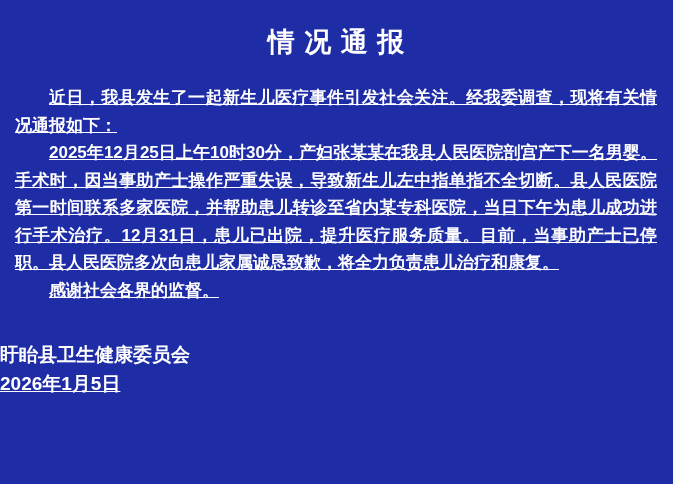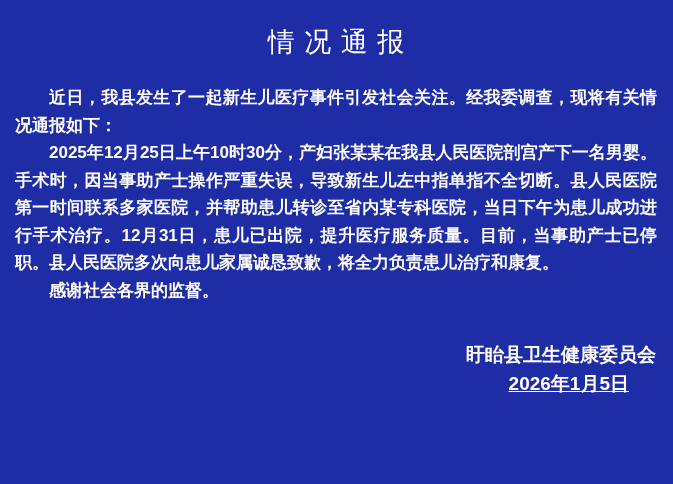--- a/index.html
+++ b/index.html
@@ -19,42 +19,42 @@
   .page {
     width: 673px;
     height: 484px;
     box-sizing: border-box;
     background: var(--background, #1e2ca6);
   }
   .title {
     margin: 27px 0 0 0;
     text-align: center;
     font-size: 27px;
-    font-weight: 400;
+    font-weight: 700;
     letter-spacing: 1px;
     line-height: 31px;
     color: var(--text, #ffffff);
   }
   .body {
     margin-top: 26px;
     padding: 0 16px 0 15px;
     font-size: 17px;
     line-height: 27.5px;
     text-align: justify;
     text-justify: inter-ideograph;
+    text-decoration: underline;
   }
   .body p {
     margin: 0;
     padding: 0;
     text-indent: 2em;
   }
   .signature {
     margin-top: 36px;
     padding-right: 17px;
-    text-align: right;
     font-size: 19px;
     line-height: 29px;
   }
   .signature .date {
     padding-right: 27px;
     text-decoration: underline;
   }
 </style>
 </head>
 <body>

